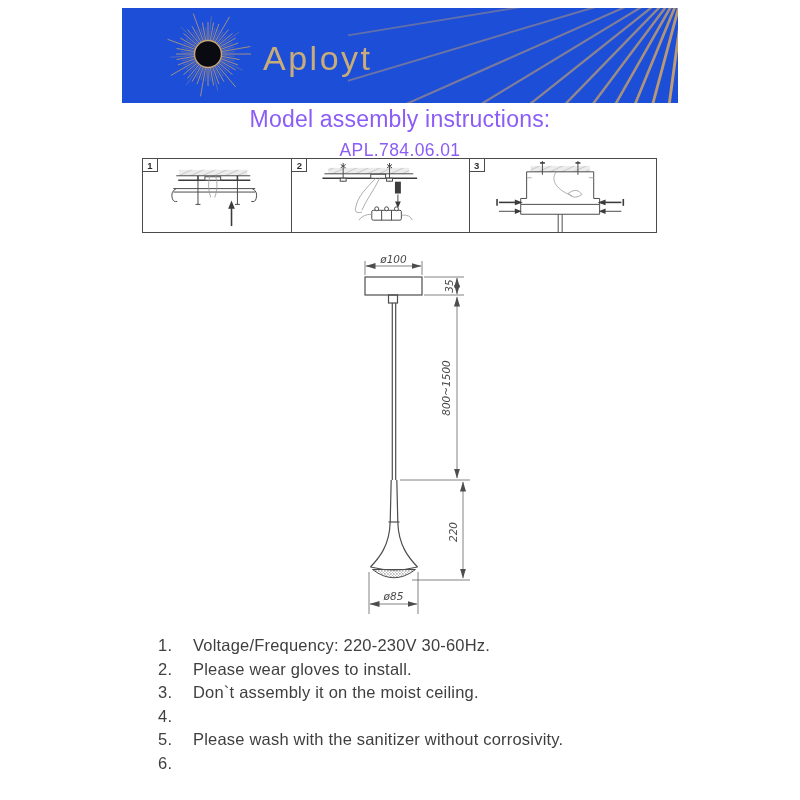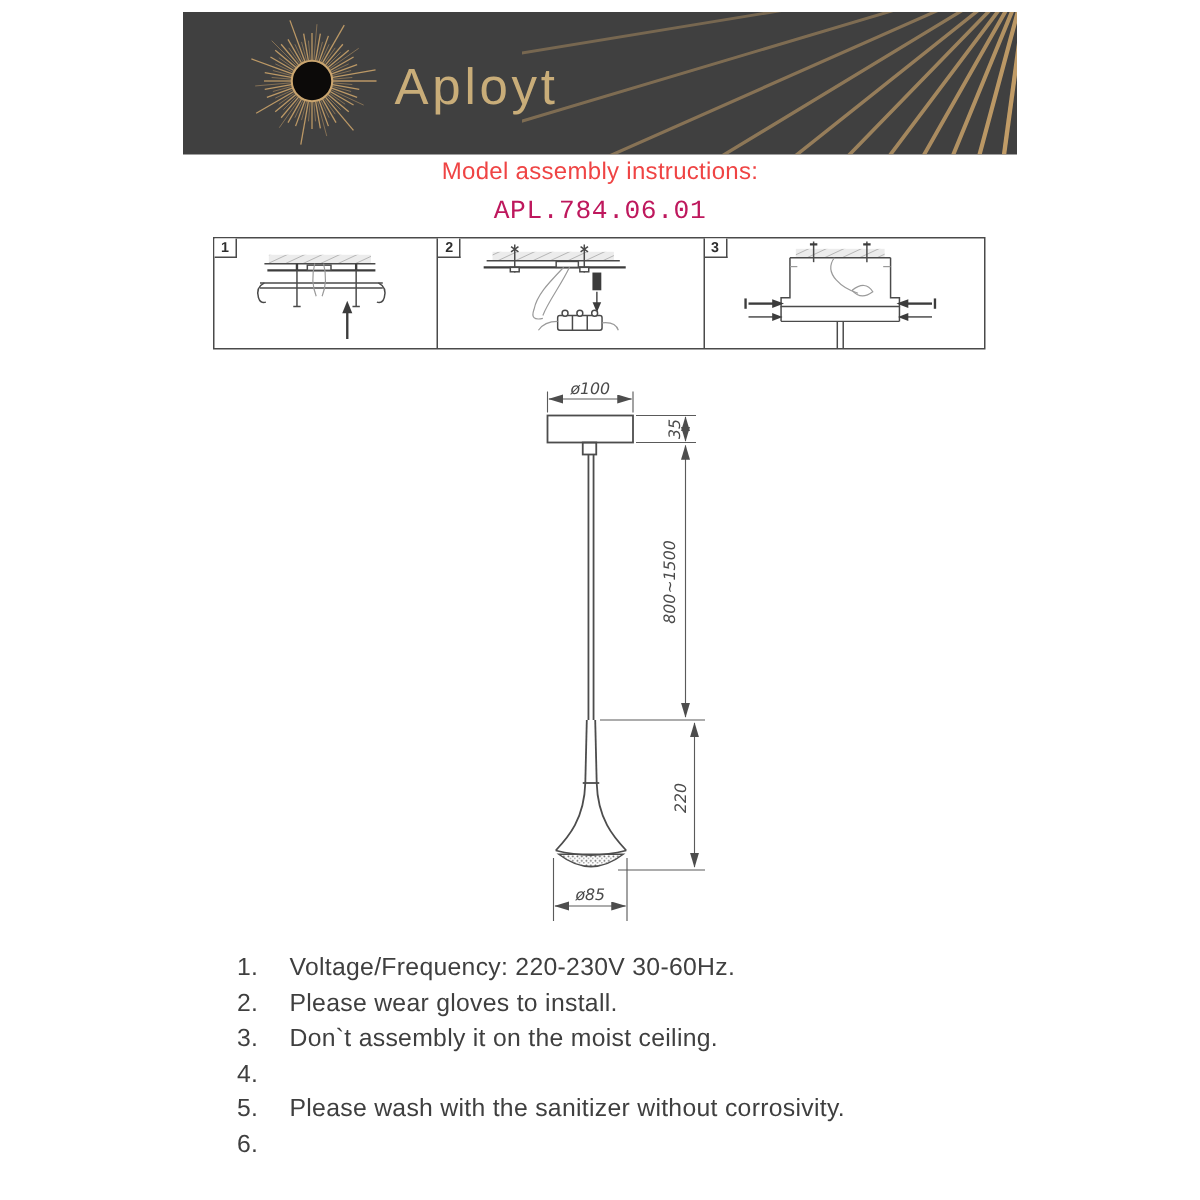--- a/index.html
+++ b/index.html
@@ -4,34 +4,34 @@
 <style>
   * { margin:0; padding:0; box-sizing:border-box; }
   html,body { background:#fff; }
   .page {
     position:relative; width:800px; height:800px; background:#ffffff;
     font-family:"Liberation Sans", sans-serif; color:#3e3e3e; overflow:hidden;
   }
   
   .banner {
     position:absolute; left:122px; top:8px; width:556px; height:95px;
-    background:#404040; overflow:hidden;
+    background:#1d4ed8; overflow:hidden;
   }
   .sunburst { position:absolute; left:0; top:0; width:180px; height:95px; }
   .sun-ray  { stroke:#c9a26a; }
   .brand {
     position:absolute; left:141px; top:31px; font-size:34px; font-weight:400;
     letter-spacing:2.5px; color:#c9ad79;
   }
   .fan { position:absolute; right:0; top:0; width:330px; height:95px; }
   .fan-ray { stroke:#c9a26a; stroke-linecap:round; }
   
   .title-wrap { position:absolute; left:0; right:0; top:106px; text-align:center; }
-  .title  { font-size:16px; color:#ef4444; letter-spacing:0.2px; }
-  .model  { font-size:17.5px; color:#be185d; margin-top:7px; letter-spacing:0.4px;font-family:Liberation Mono, monospace; }
+  .title  { font-size:23px; color:#8b5cf6; letter-spacing:0.2px; }
+  .model  { font-size:17.5px; color:#8b5cf6; margin-top:7px; letter-spacing:0.4px; }
   
   .panels {
     position:absolute; left:142px; top:158px; width:515px; height:75px;
     display:flex; border:1px solid #4a4a4a; background:#fff;
   }
   .panel { position:relative; height:100%; }
   .panel-1 { width:150px; border-right:1px solid #4a4a4a; }
   .panel-2 { width:178px; border-right:1px solid #4a4a4a; }
   .panel-3 { width:187px; }
   .pnum {

